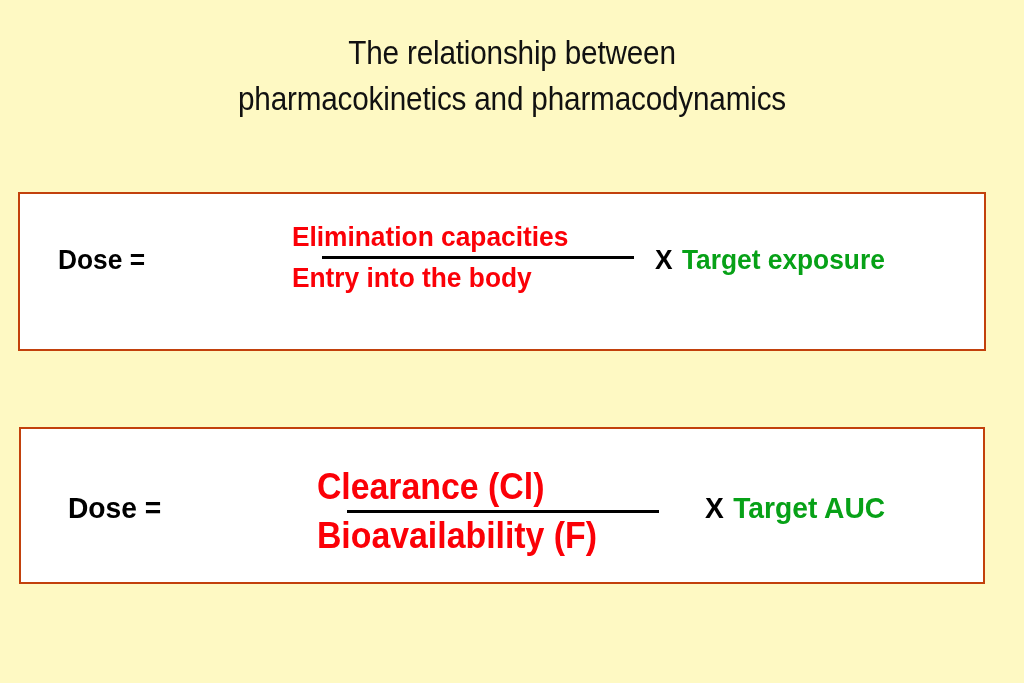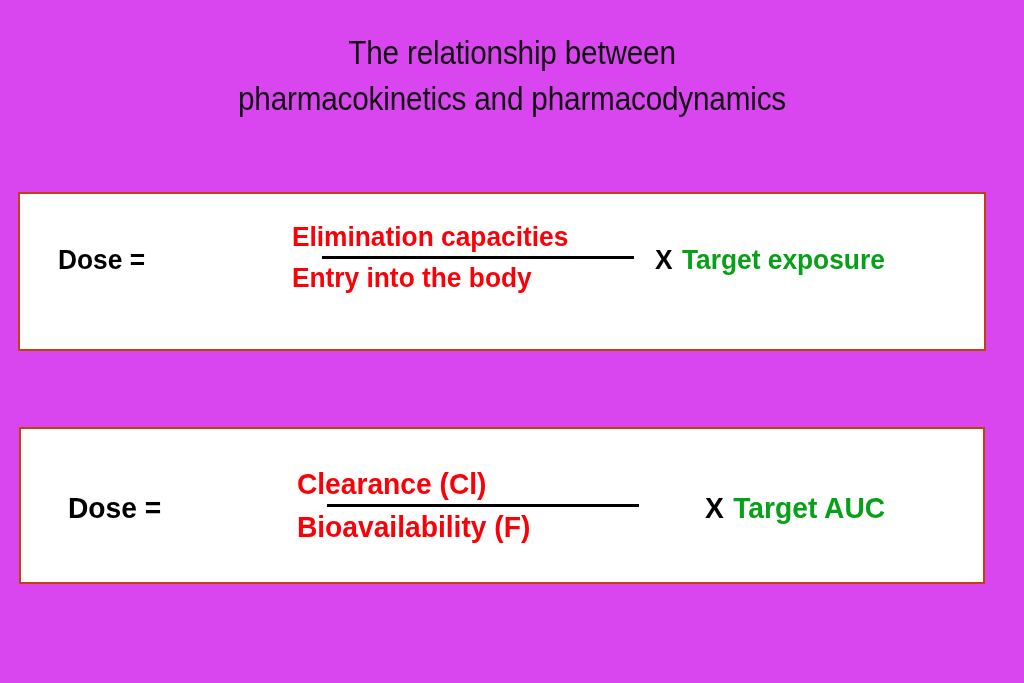--- a/index.html
+++ b/index.html
@@ -12,21 +12,21 @@
     width: 1024px;
     height: 683px;
     overflow: hidden;
     font-family: "Liberation Sans", "DejaVu Sans", sans-serif;
     -webkit-font-smoothing: antialiased;
   }
   #slide {
     position: relative;
     width: 1024px;
     height: 683px;
-    background: #d946ef;
+    background: #fef9c3;
   }
 
   
   .title-block {
     position: absolute;
     left: 0;
     top: 30px;
     width: 1024px;
     text-align: center;
     color: #111111;
@@ -99,21 +99,21 @@
   .target-term { color: #07a117; }
 
   
   #equation-box-1 .lhs      { left: 38px;  top: 50px;  font-size: 28px; }
   #equation-box-1 .fraction { left: 260px; top: 29px;  width: 396px; font-size: 28px; }
   #equation-box-1 .frac-bar { width: 312px; margin-left: auto; margin-right: auto; }
   #equation-box-1 .rhs      { left: 635px; top: 50px;  font-size: 28px; }
 
   
   #equation-box-2 .lhs      { left: 47px;  top: 62px;  font-size: 30px; }
-  #equation-box-2 .fraction { left: 264px; top: 40px;  width: 396px; font-size: 30px; }
+  #equation-box-2 .fraction { left: 284px; top: 40px;  width: 396px; font-size: 36px; }
   #equation-box-2 .frac-bar { width: 312px; margin-left: auto; margin-right: auto; }
   #equation-box-2 .rhs      { left: 684px; top: 62px;  font-size: 30px; }
 
   .sp { display: inline-block; width: 10px; }
 </style>
 </head>
 <body>
 
 <div id="slide">
 

